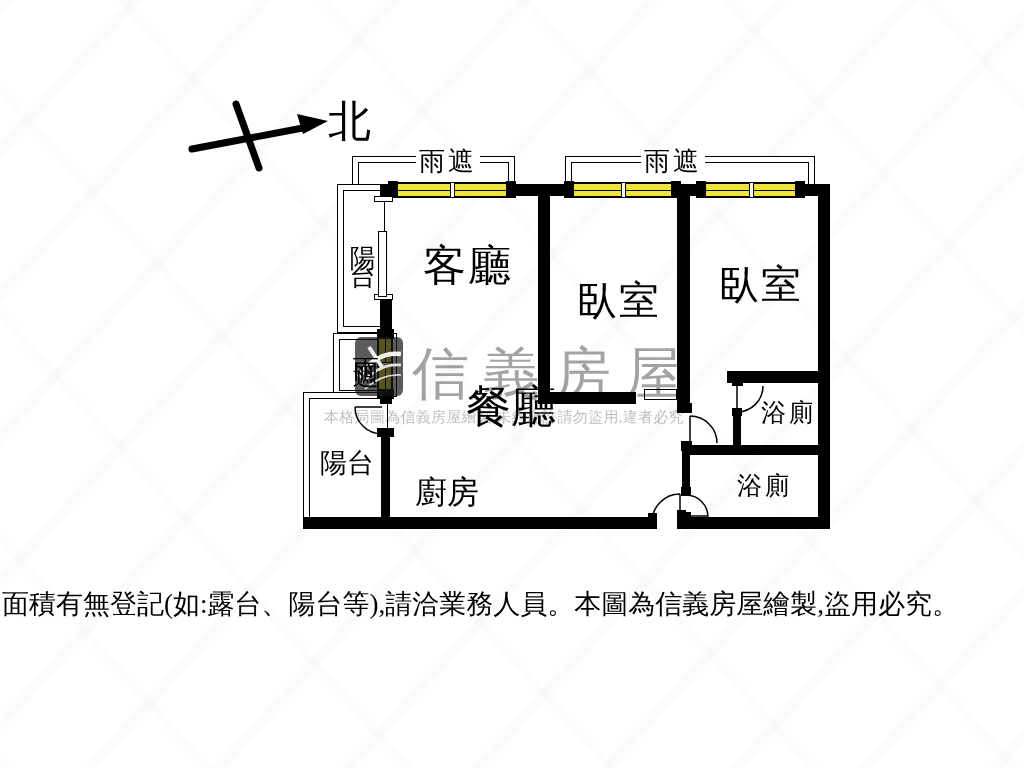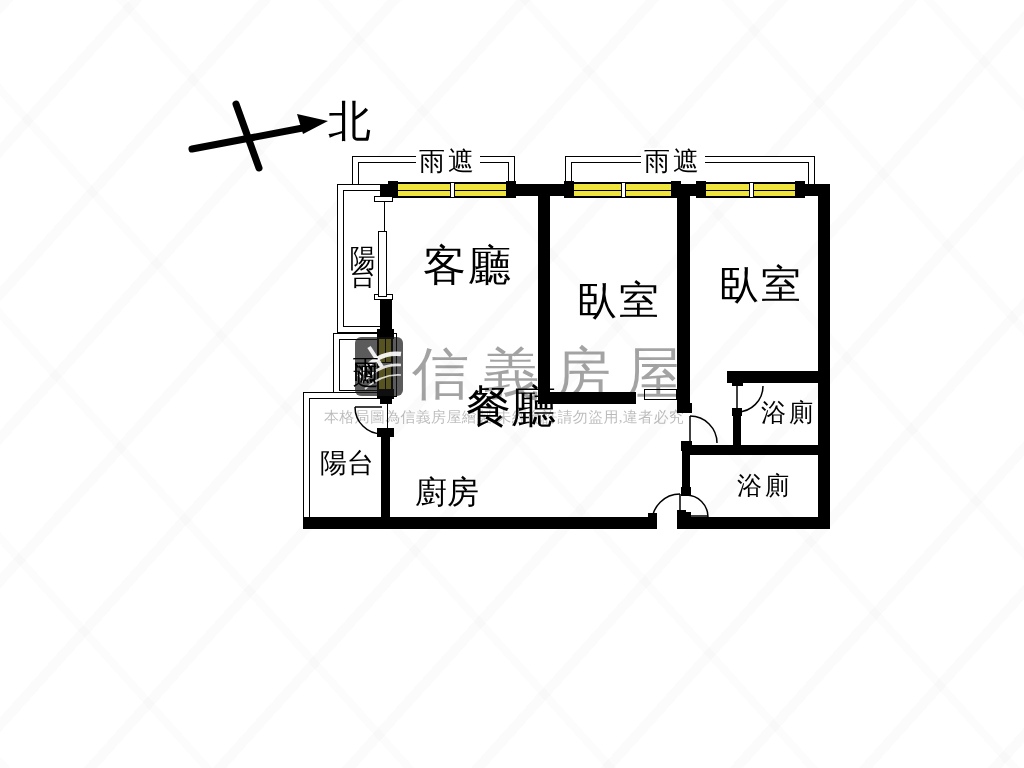--- a/index.html
+++ b/index.html
@@ -144,14 +144,15 @@
   <div class="lbl" style="left:423px;top:243px;font-size:43px;letter-spacing:2px;">客廳</div>
   <div class="lbl" style="left:577px;top:280px;font-size:40px;letter-spacing:2px;">臥室</div>
   <div class="lbl" style="left:719px;top:264px;font-size:40px;letter-spacing:2px;">臥室</div>
   <div class="lbl" style="left:466px;top:384px;font-size:45px;">餐廳</div>
   <div class="lbl" style="left:415px;top:476px;font-size:32px;">廚房</div>
   <div class="lbl" style="left:761px;top:400px;font-size:25px;letter-spacing:3px;">浴廁</div>
   <div class="lbl" style="left:737px;top:473px;font-size:25px;letter-spacing:3px;">浴廁</div>
   <div class="lbl" style="left:320px;top:449px;font-size:27px;">陽台</div>
 
   <div class="disc">
+    <div>面積有無登記(如:露台、陽台等),請洽業務人員。本圖為信義房屋繪製,盜用必究。</div>
   </div>
 </div>
 
 </body></html>

